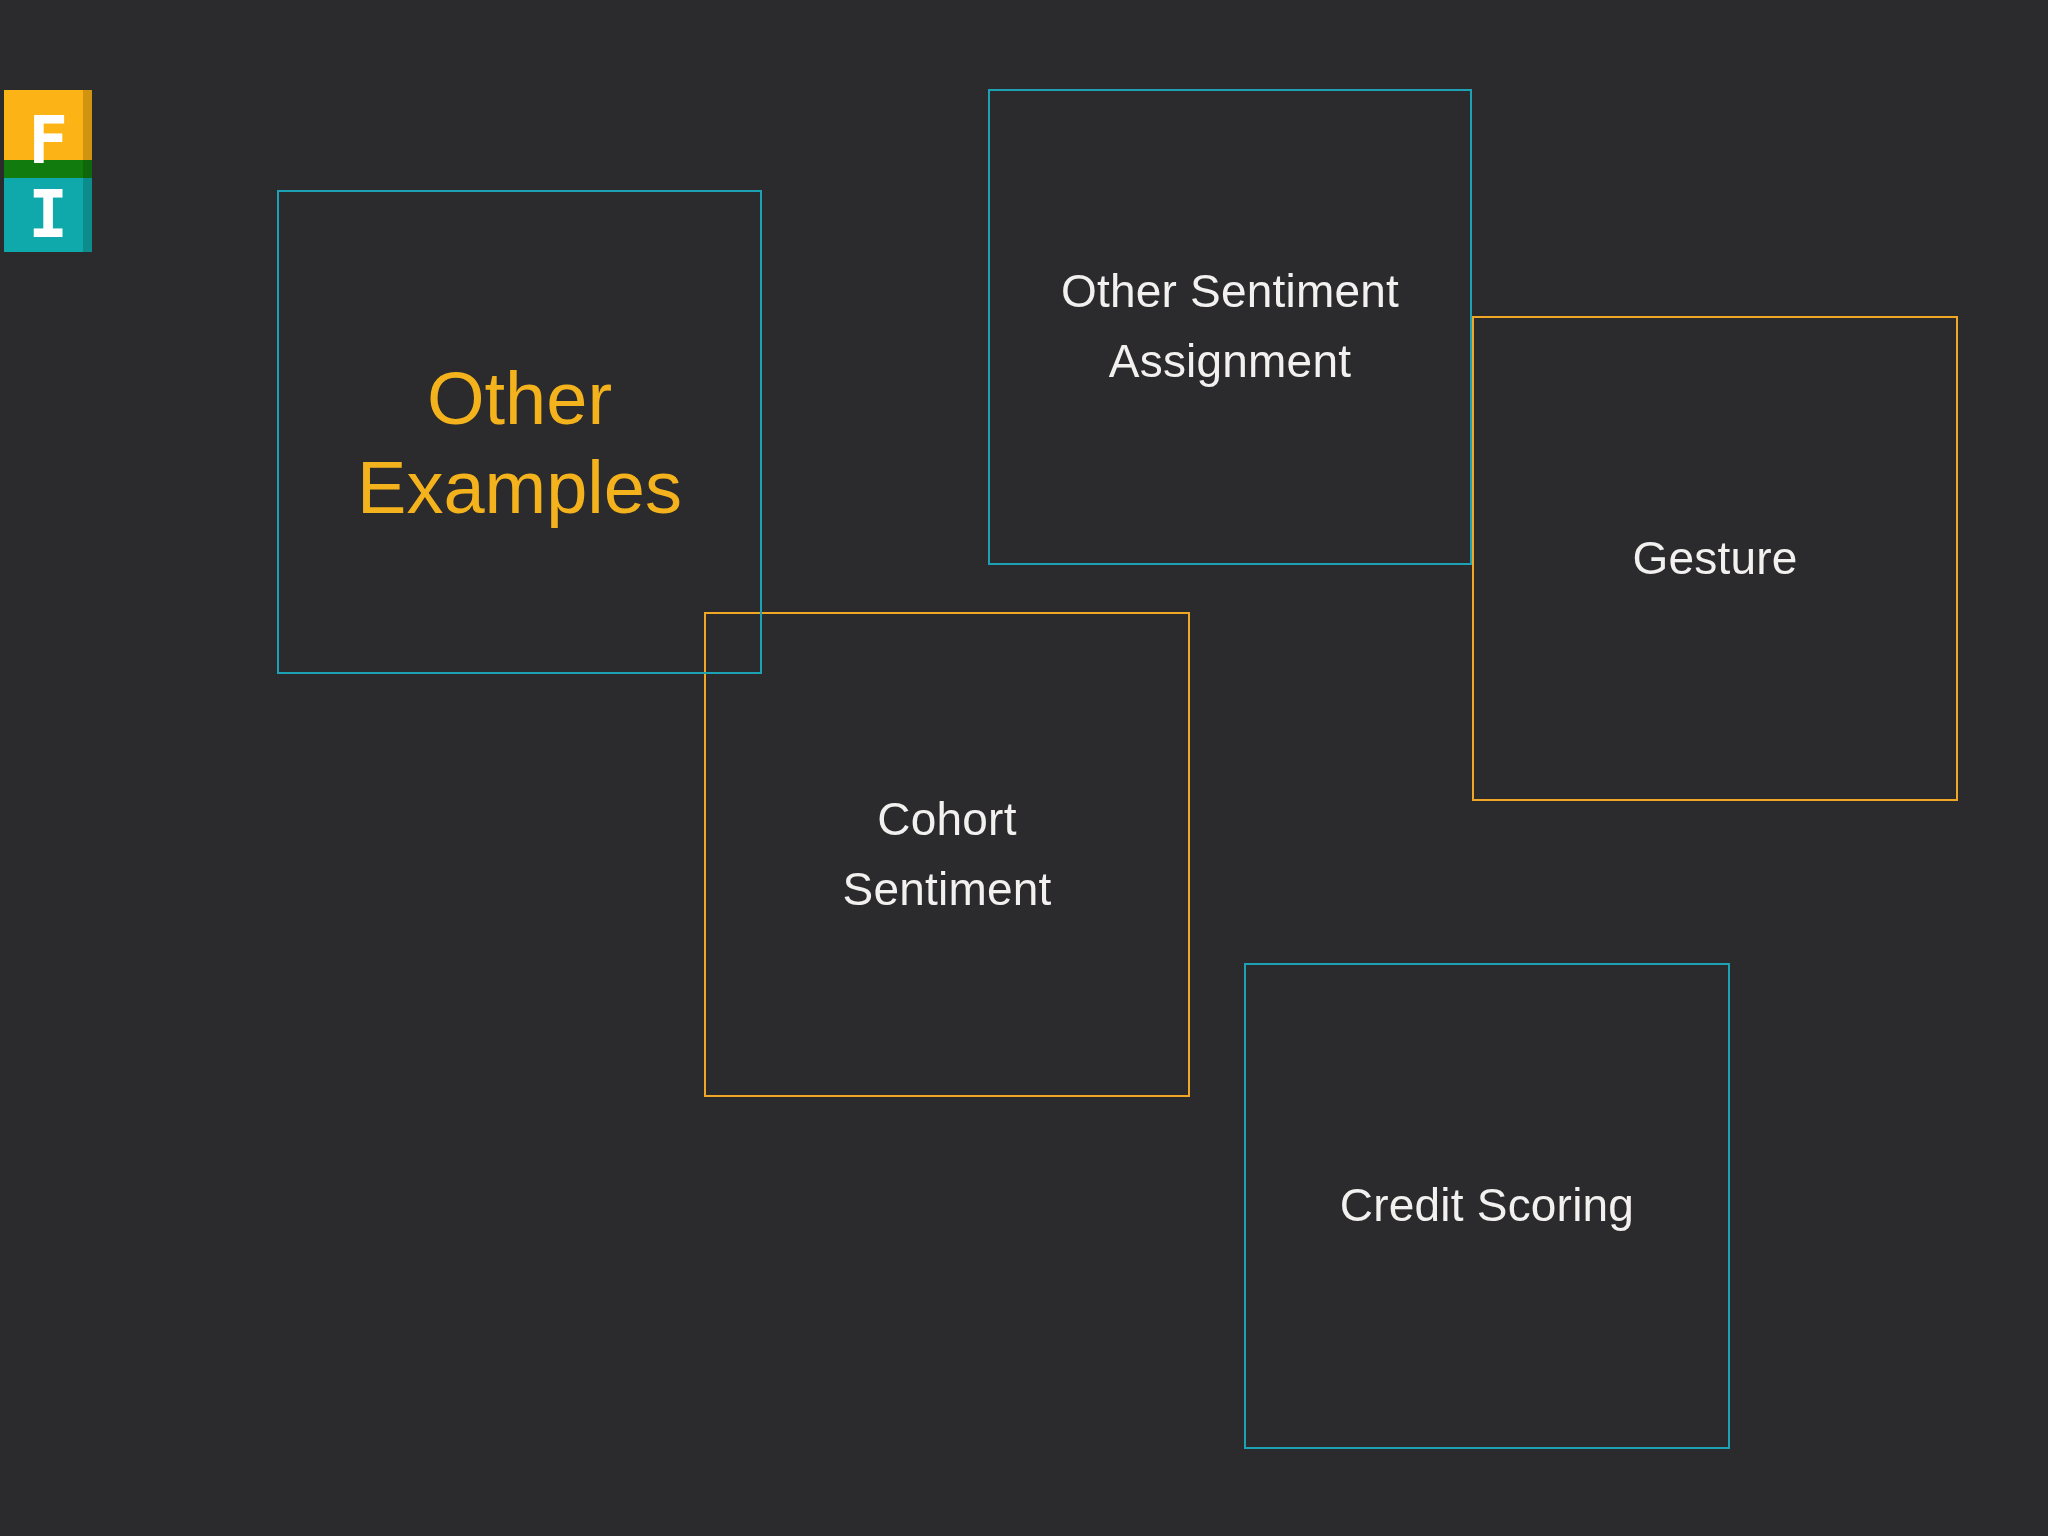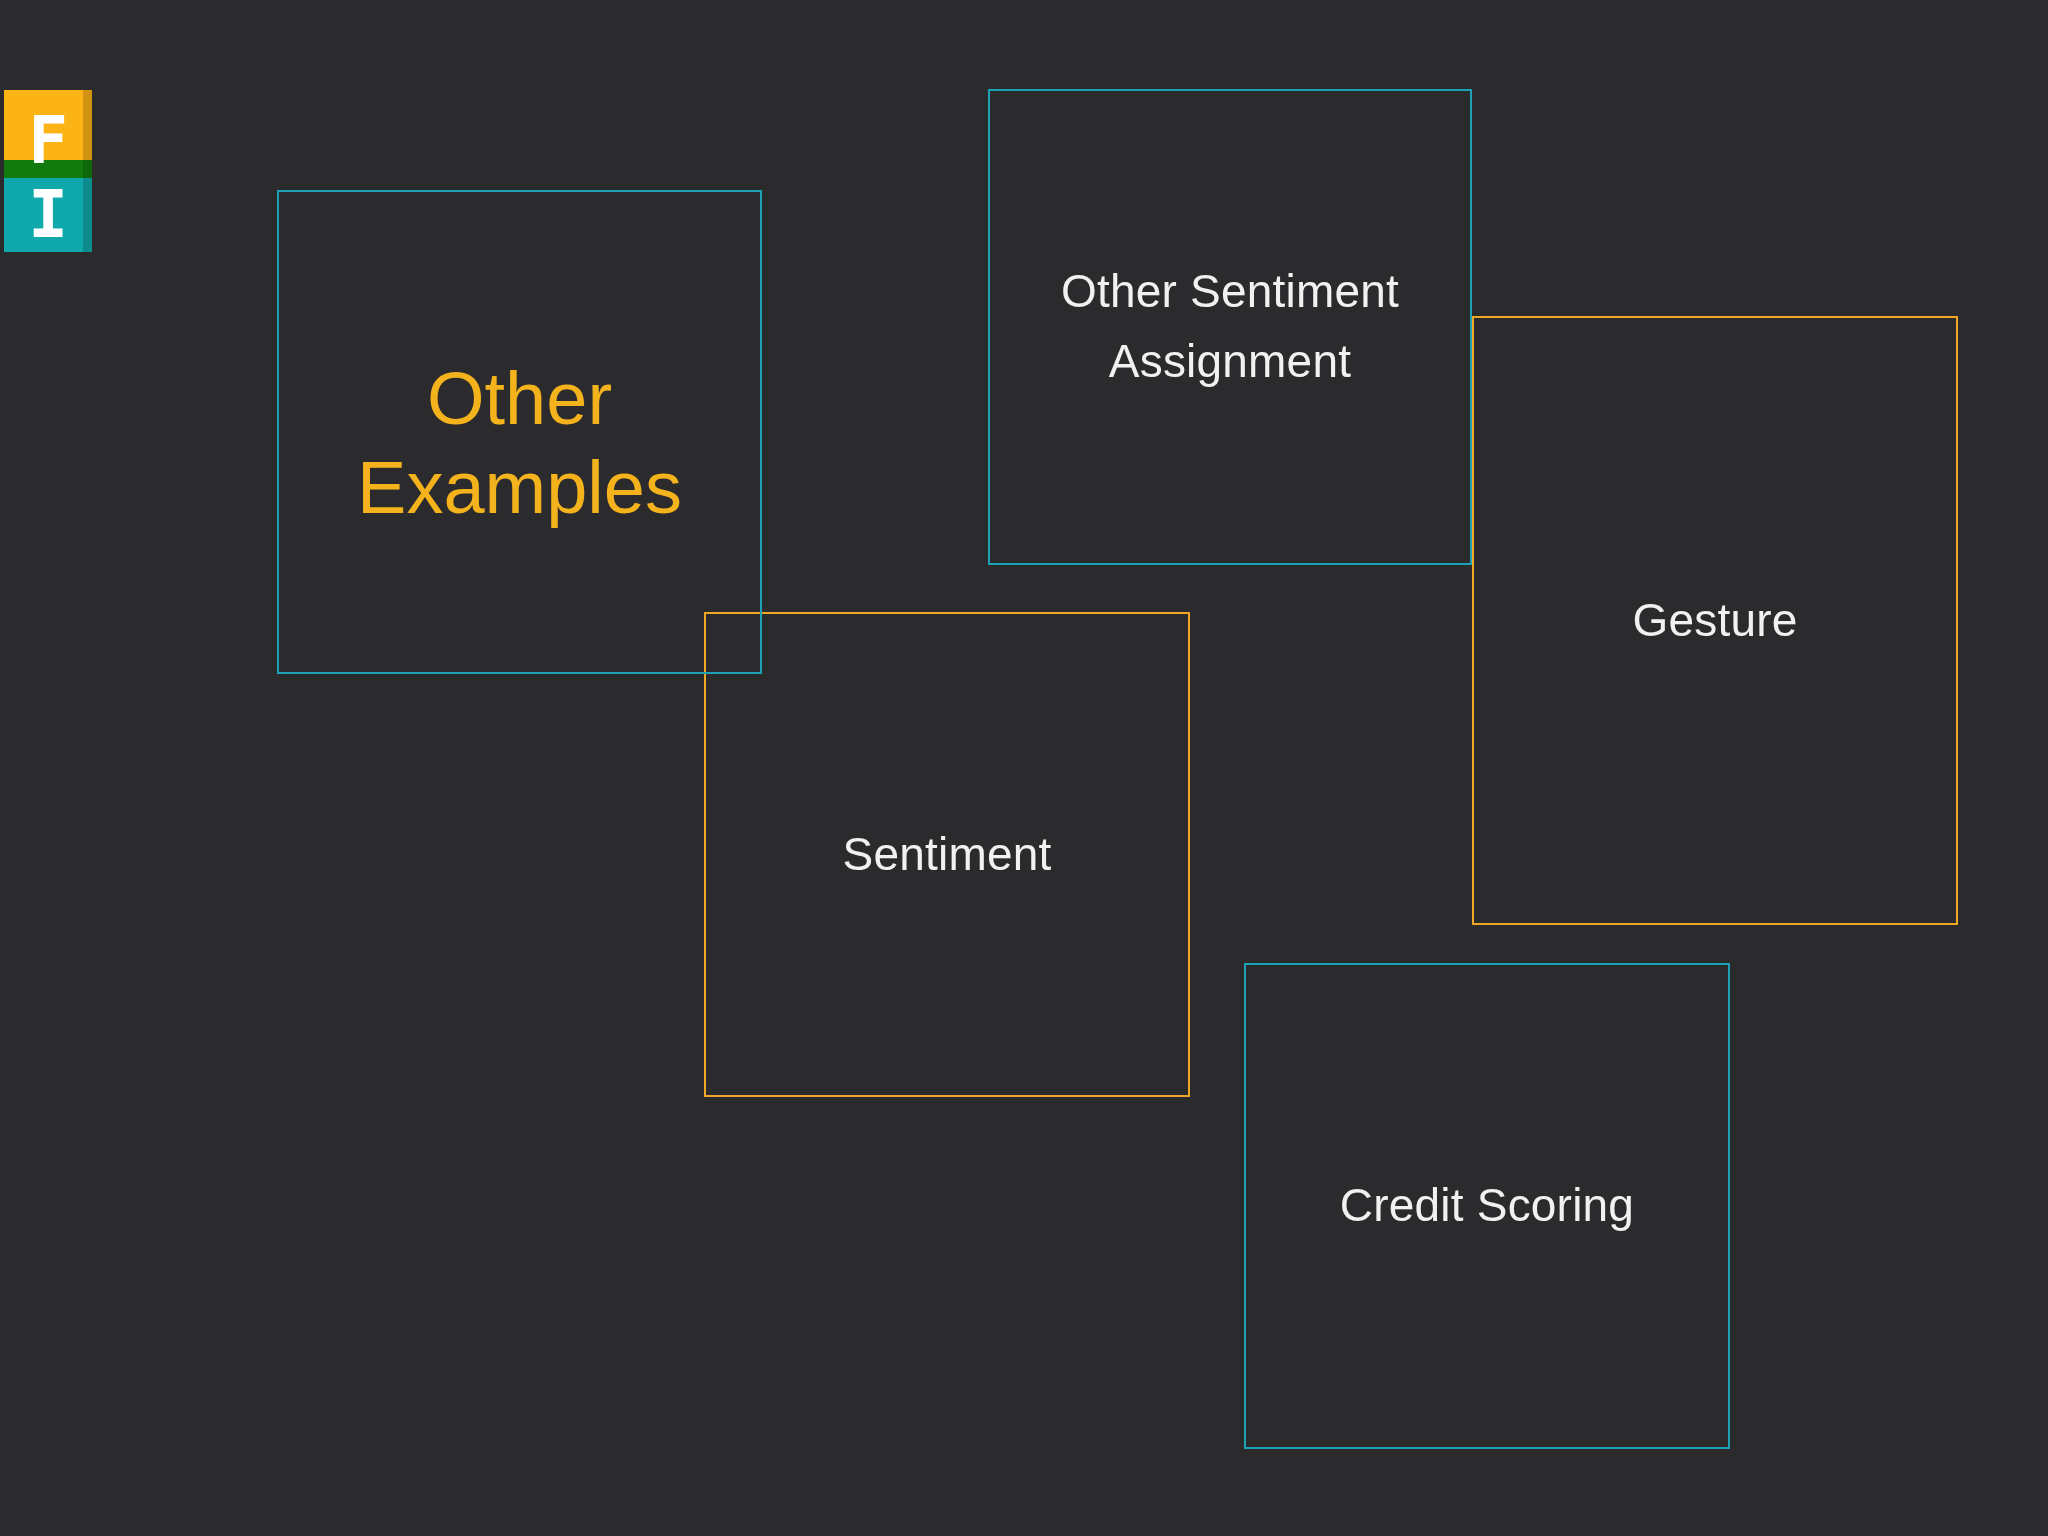--- a/index.html
+++ b/index.html
@@ -88,21 +88,21 @@
     color:var(--label-white);
     font-size:46px;
     line-height:1.52;
     font-weight:400;
     letter-spacing:0.2px;
   }
   .title span, .label span{ display:block; }
 
   #card-other    { left:277px;  top:190px; width:485px; height:484px; z-index:3; }
   #card-sentiment{ left:988px;  top:89px;  width:484px; height:476px; z-index:1; }
-  #card-gesture  { left:1472px; top:316px; width:486px; height:609px; z-index:2; }
+  #card-gesture  { left:1472px; top:316px; width:486px; height:485px; z-index:2; }
   #card-cohort   { left:704px;  top:612px; width:486px; height:485px; z-index:1; }
   #card-credit   { left:1244px; top:963px; width:486px; height:486px; z-index:1; }
 </style>
 </head>
 <body>
 
 <div id="canvas">
 
   <div id="logo">
     <div class="logo-block orange">
@@ -130,20 +130,21 @@
   </div>
 
   <div class="card orange" id="card-gesture">
     <div class="label">
       <span>Gesture</span>
     </div>
   </div>
 
   <div class="card orange" id="card-cohort">
     <div class="label">
+      <span>Cohort</span>
       <span>Sentiment</span>
     </div>
   </div>
 
   <div class="card teal" id="card-credit">
     <div class="label">
       <span>Credit Scoring</span>
     </div>
   </div>
 

